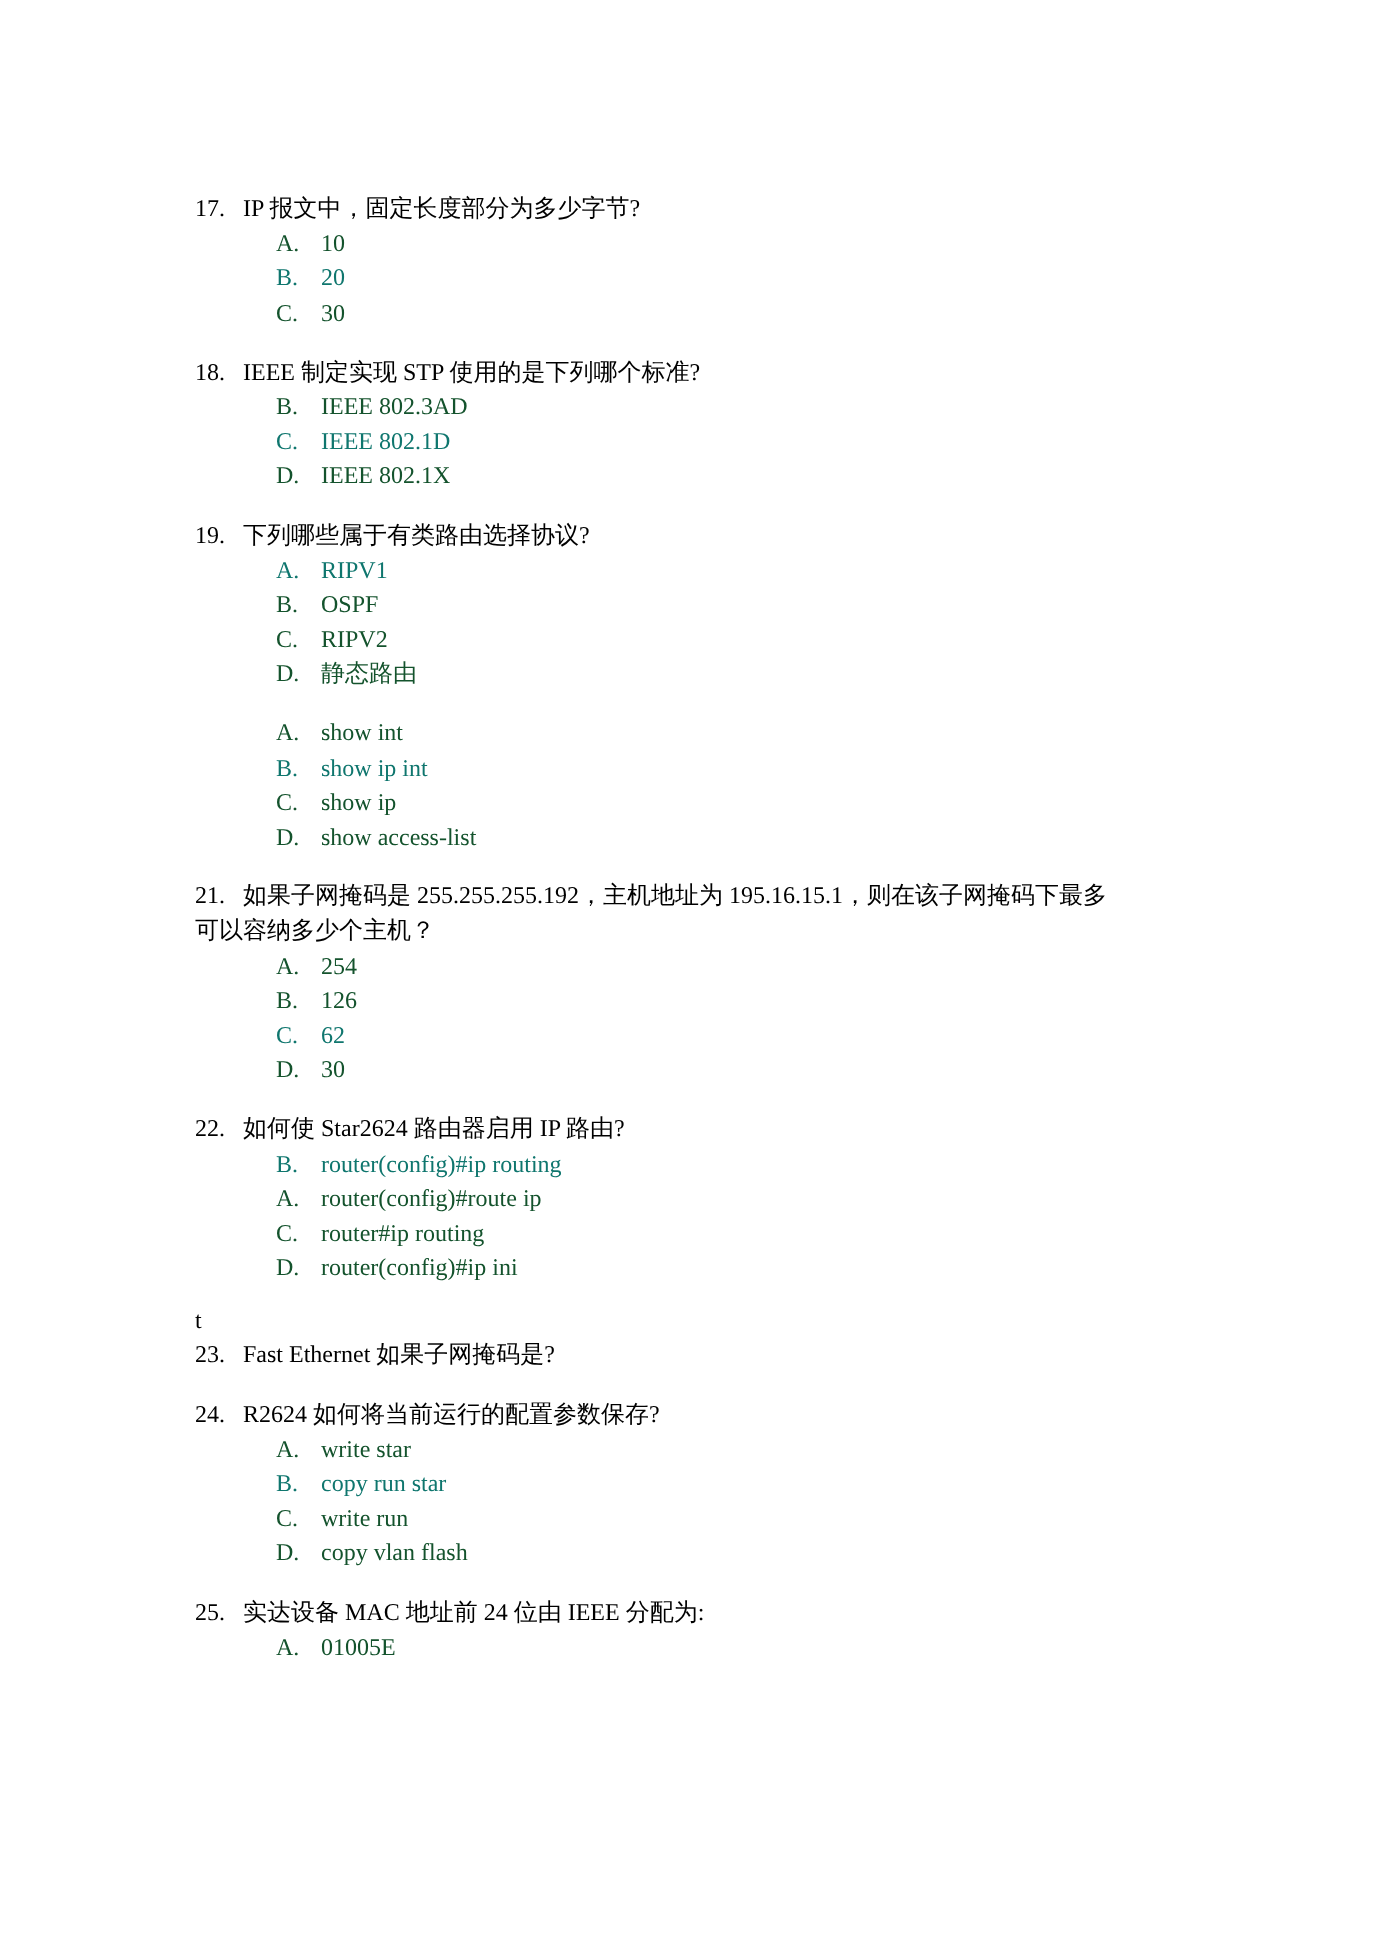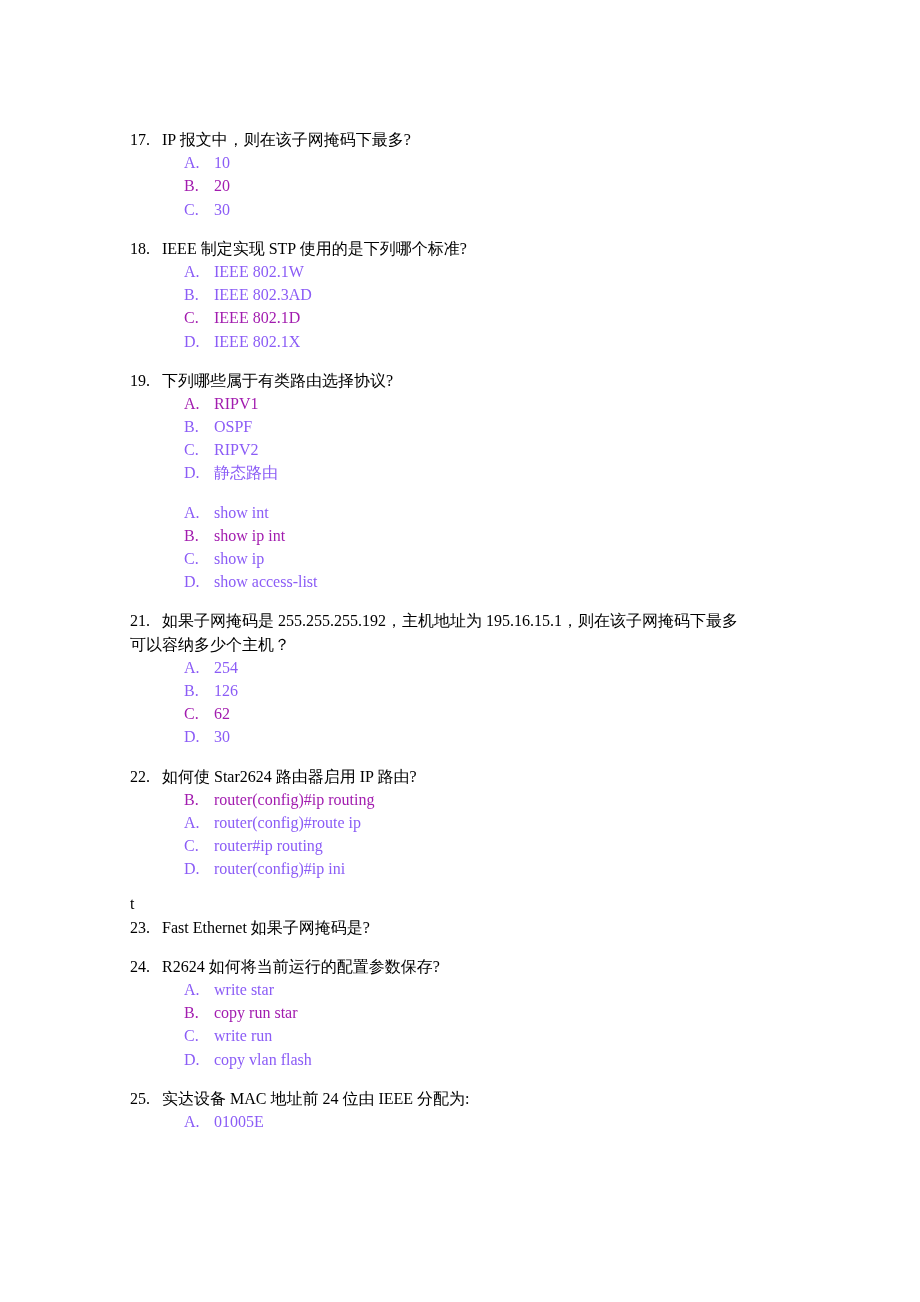--- a/index.html
+++ b/index.html
@@ -29,48 +29,47 @@
     padding: 0;
   }
   .option-line {
     padding-left: 54px;
     white-space: pre;
   }
   .opt-letter {
     display: inline-block;
     min-width: 30px;
   }
-  .red { color: #a21caf; }
-  .black { color: #8b5cf6; }
+  .red { color: #0f766e; }
+  .black { color: #14532d; }
   .stray {
     padding-left: 0;
   }
 </style>
 </head>
 <body>
 
 <div class="page">
 
   <div class="question-block">
     <div class="question-line">
-      <span>17.</span><span class="q-gap"></span><span>IP 报文中，则在该子网掩码下最多?</span>
+      <span>17.</span><span class="q-gap"></span><span>IP 报文中，固定长度部分为多少字节?</span>
     </div>
     <div class="options">
       <div class="option-line black"><span class="opt-letter">A.</span><span>10</span></div>
       <div class="option-line red"><span class="opt-letter">B.</span><span>20</span></div>
       <div class="option-line black"><span class="opt-letter">C.</span><span>30</span></div>
     </div>
   </div>
 
   <div class="question-block">
     <div class="question-line">
       <span>18.</span><span class="q-gap"></span><span>IEEE 制定实现 STP 使用的是下列哪个标准?</span>
     </div>
     <div class="options">
-      <div class="option-line black"><span class="opt-letter">A.</span><span>IEEE 802.1W</span></div>
       <div class="option-line black"><span class="opt-letter">B.</span><span>IEEE 802.3AD</span></div>
       <div class="option-line red"><span class="opt-letter">C.</span><span>IEEE 802.1D</span></div>
       <div class="option-line black"><span class="opt-letter">D.</span><span>IEEE 802.1X</span></div>
     </div>
   </div>
 
   <div class="question-block">
     <div class="question-line">
       <span>19.</span><span class="q-gap"></span><span>下列哪些属于有类路由选择协议?</span>
     </div>

